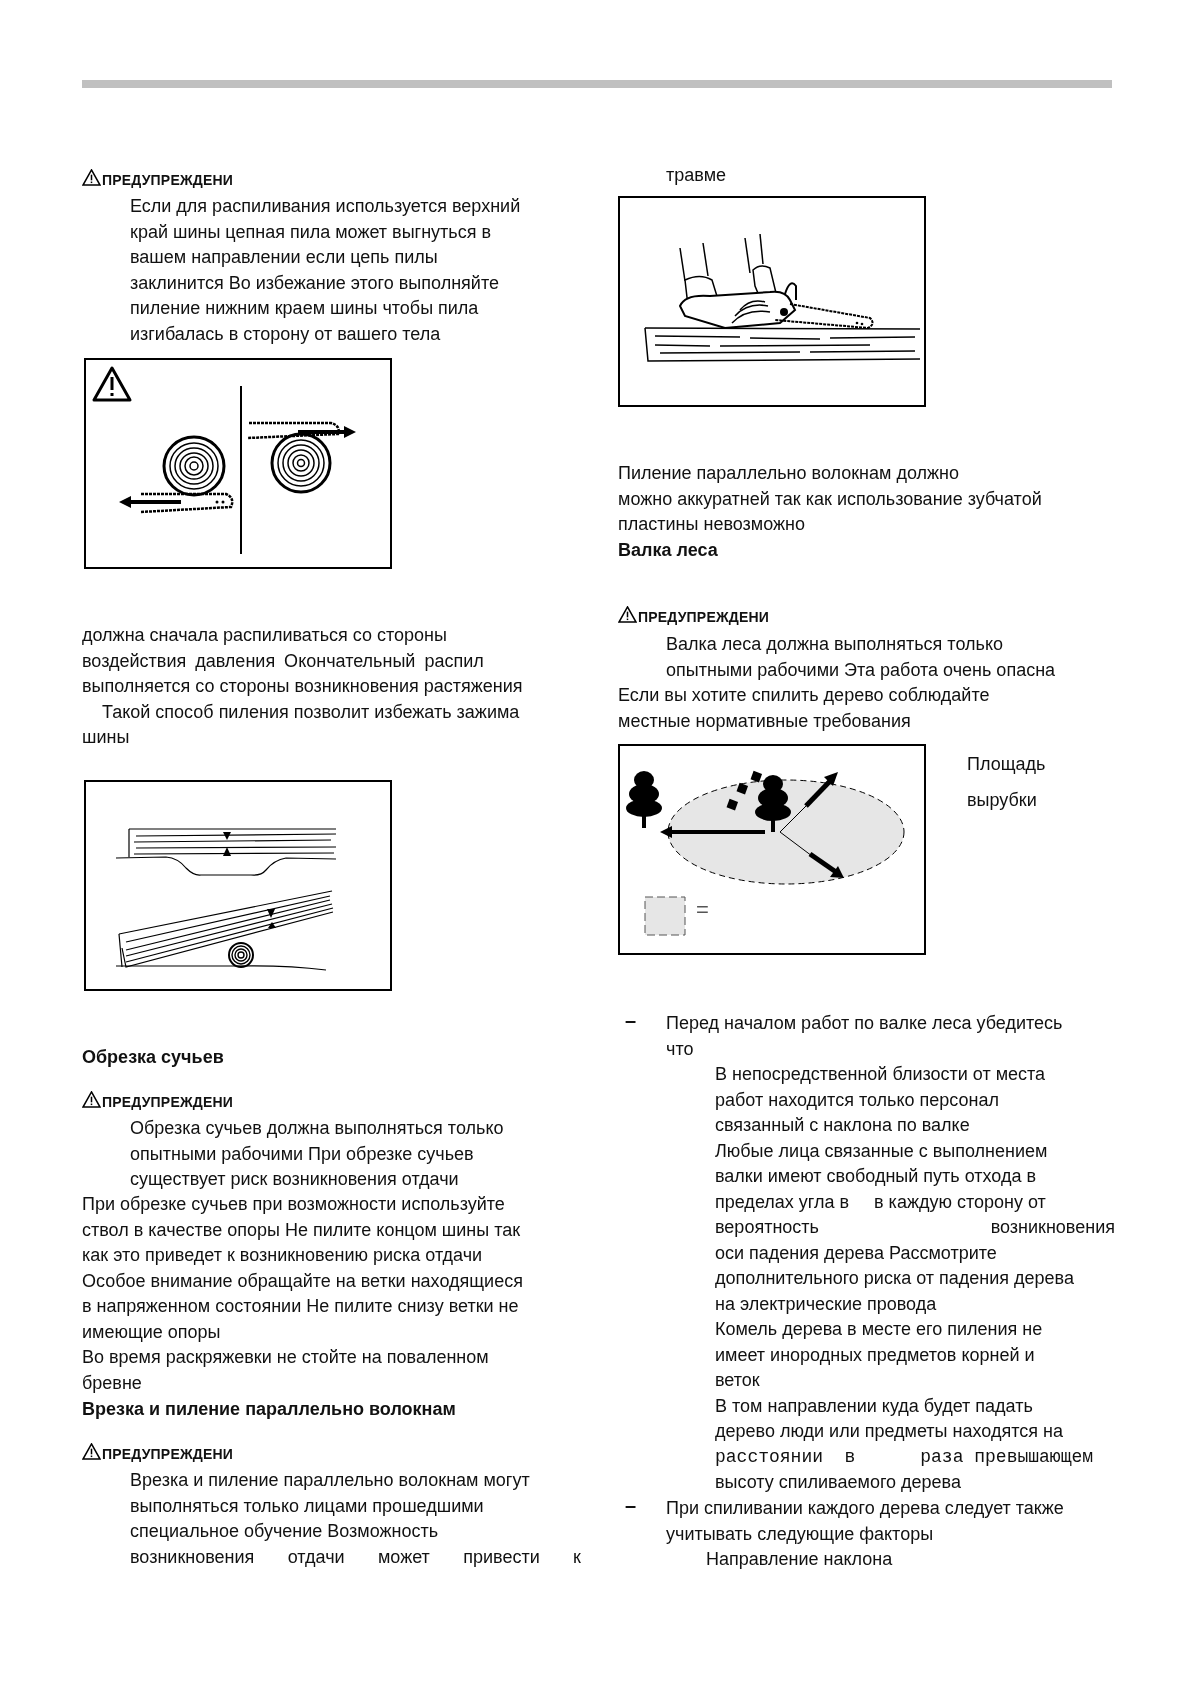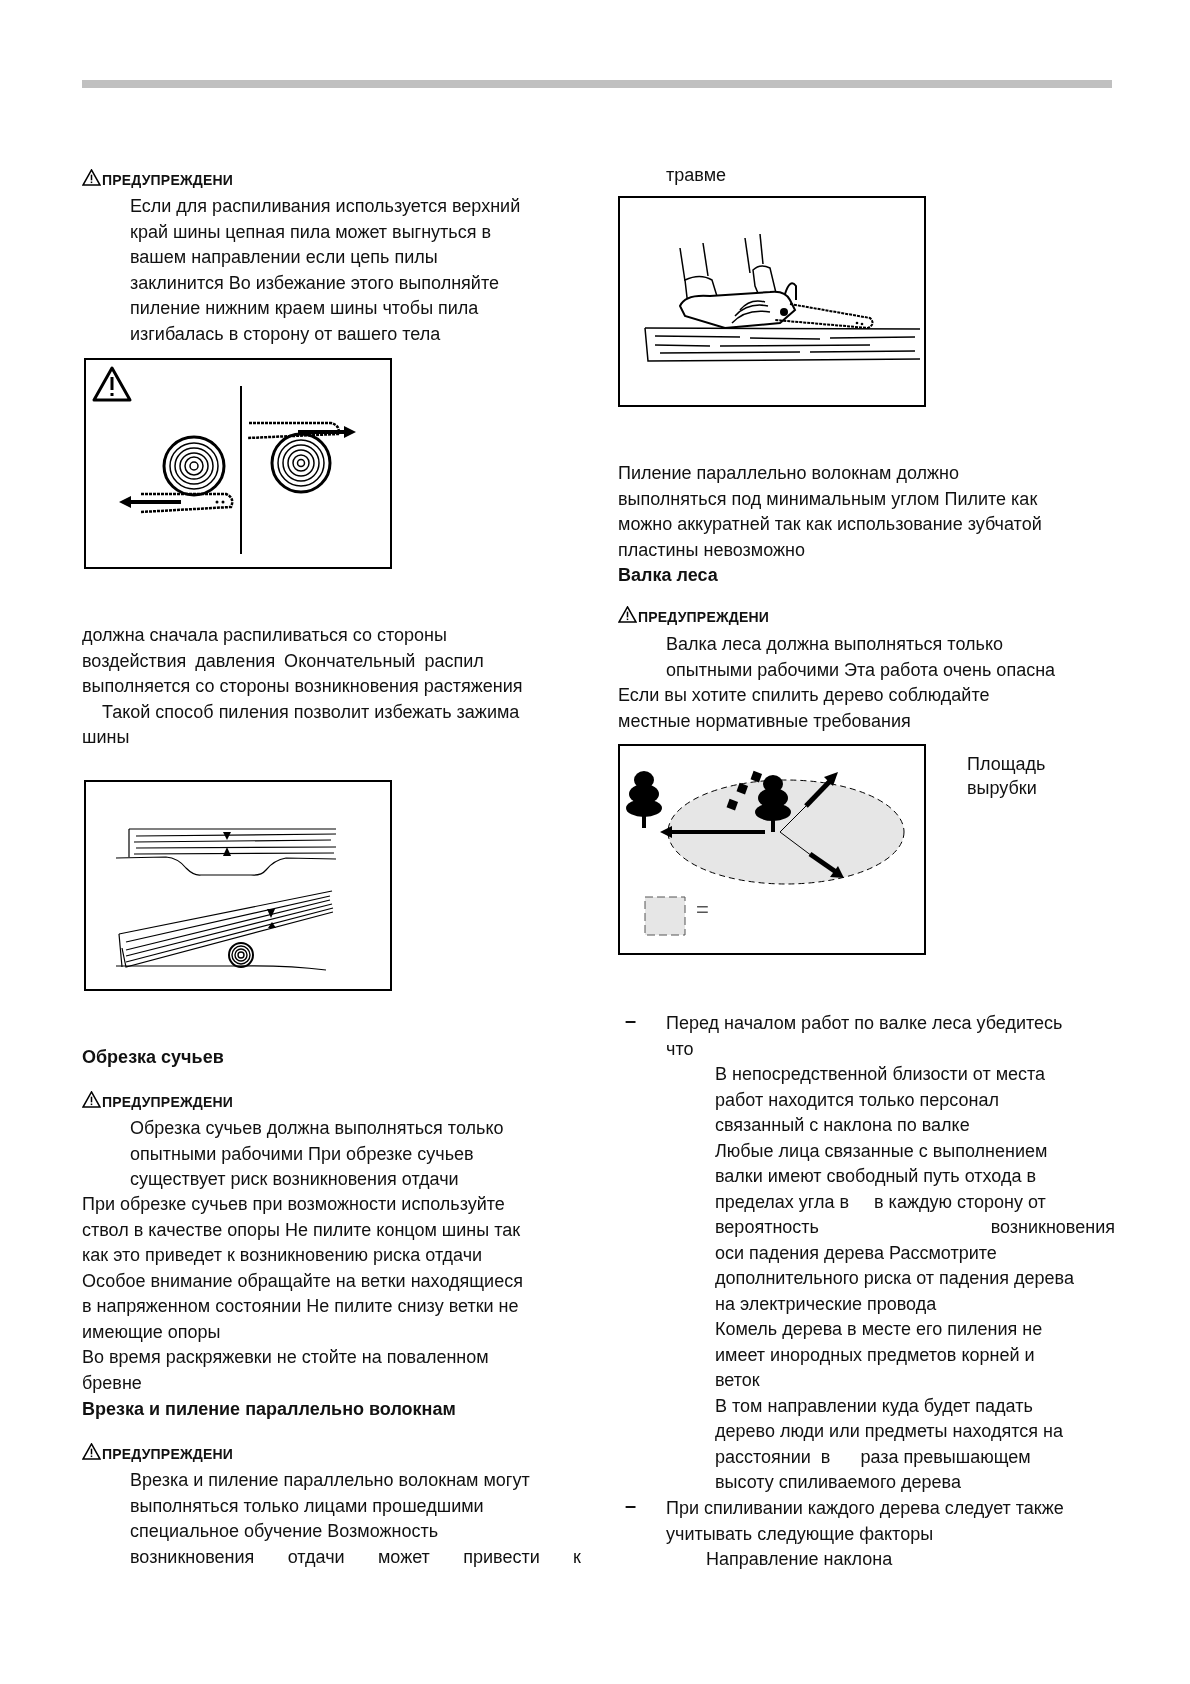--- a/index.html
+++ b/index.html
@@ -193,21 +193,20 @@
         <path d="M190 154 L295 153"></path>
     </g>
     <circle cx="164" cy="114" r="4" fill="#000"></circle>
     <circle cx="237" cy="125" r="1.3" fill="#000"></circle>
       <circle cx="242" cy="126" r="1.3" fill="#000"></circle>
   </svg>
 </div>
 
 <div class="abs" style="left:618px; top:461px; width:497px;">
   <p class="p">Пиление параллельно волокнам должно</p>
-  <p class="p">выполняться под минимальным углом  Пилите как</p>
   <p class="p">можно аккуратней  так как использование зубчатой</p>
   <p class="p">пластины невозможно</p>
   <p class="heading">Валка леса</p>
 </div>
 
 <div class="abs" style="left:618px; top:604px; width:497px;">
   <div class="warn">
     <svg class="tri" viewBox="0 0 20 18">
         <path d="M10 1 L19 17 L1 17 Z" fill="none" stroke="#000" stroke-width="1.6"></path>
         <rect x="9.2" y="6" width="1.6" height="6" fill="#000"></rect>
@@ -251,21 +250,21 @@
     <path d="M218 26 L204 31 L213 40 Z" fill="#000"></path>
     <line x1="160" y1="86" x2="192" y2="110" stroke="#000" stroke-width="1"></line>
     <line x1="190" y1="108" x2="216" y2="126" stroke="#000" stroke-width="5"></line>
     <path d="M224 132 L210 131 L218 120 Z" fill="#000"></path>
     <rect x="25" y="151" width="40" height="38" fill="#e6e6e6" stroke="#555" stroke-width="1" stroke-dasharray="8 4"></rect>
     <text x="76" y="171" font-size="22" font-family="Liberation Sans, sans-serif" fill="#555">=</text>
   </svg>
 </div>
 <div class="abs" style="left:967px; top:752px; width:140px;">
   <p class="p" style="line-height:24px;">Площадь</p>
-  <p class="p" style="line-height:24px;">вырубки</p>
+  <p class="p" style="line-height:24px;margin-top:12px;">вырубки</p>
 </div>
 
 <div class="dash" style="left:625px; top:1009px;">–</div>
 <div class="abs" style="left:666px; top:1011px; width:449px;">
   <p class="p">Перед началом работ по валке леса убедитесь</p>
   <p class="p">что</p>
 </div>
 <div class="abs" style="left:715px; top:1062px; width:400px;">
   <div>
     <p class="p">В непосредственной близости от места</p>
@@ -282,21 +281,21 @@
     <p class="p">на электрические провода</p>
   </div>
   <div>
     <p class="p">Комель дерева в месте его пиления не</p>
     <p class="p">имеет инородных предметов  корней и</p>
     <p class="p">веток</p>
   </div>
   <div>
     <p class="p">В том направлении  куда будет падать</p>
     <p class="p">дерево  люди или предметы находятся на</p>
-    <p class="p" style="white-space:pre; text-align:center;">расстоянии  в      раза превышающем</p>
+    <p class="p" style="white-space:pre; text-align:center;font-family:Liberation Mono, monospace;">расстоянии  в      раза превышающем</p>
     <p class="p">высоту спиливаемого дерева</p>
   </div>
 </div>
 
 <div class="dash" style="left:625px; top:1494px;">–</div>
 <div class="abs" style="left:666px; top:1496px; width:449px;">
   <p class="p">При спиливании каждого дерева следует также</p>
   <p class="p">учитывать следующие факторы</p>
 </div>
 <div class="abs" style="left:706px; top:1547px; width:409px;">

